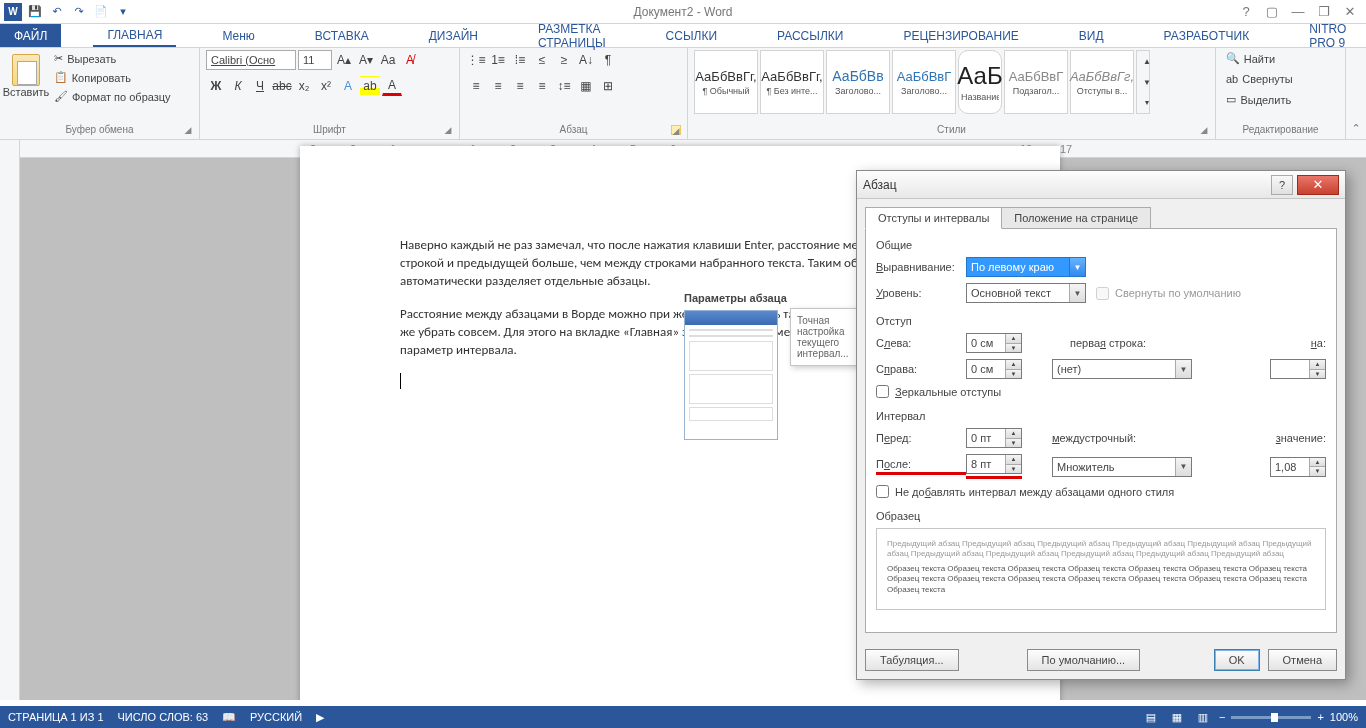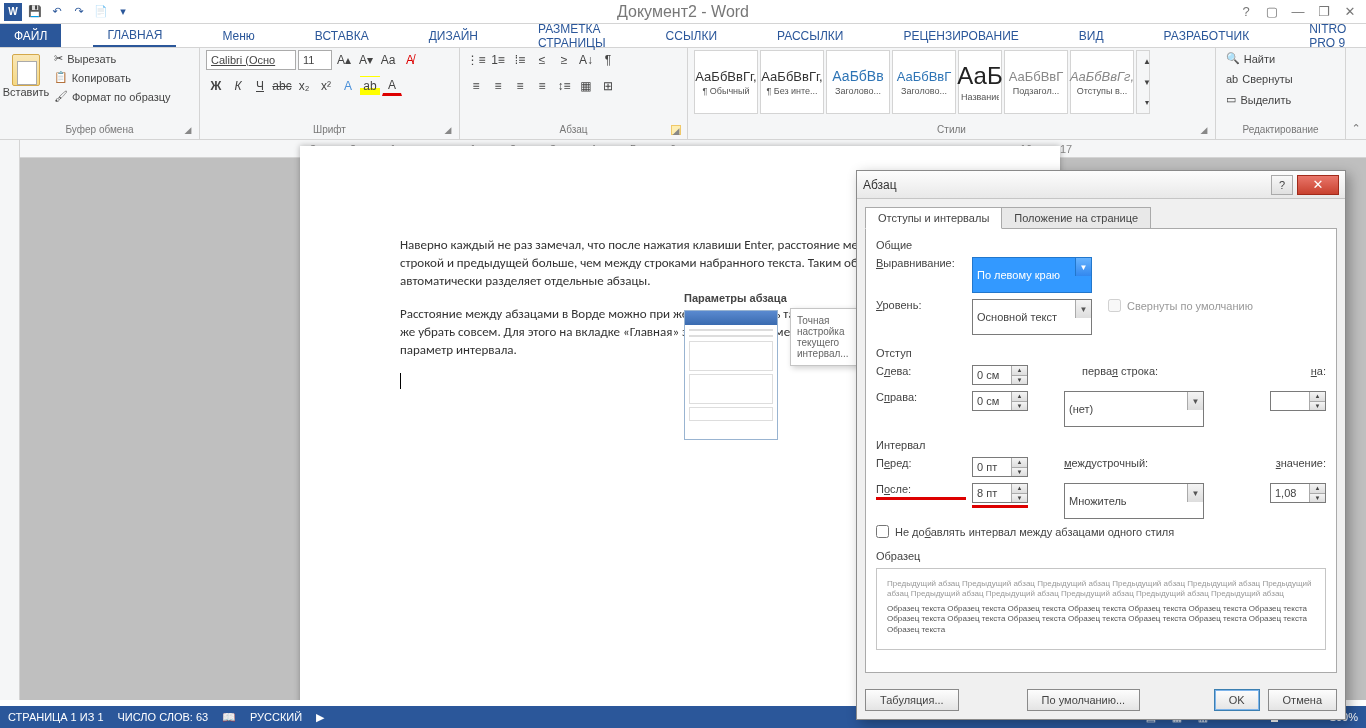--- a/index.html
+++ b/index.html
@@ -2,21 +2,21 @@
 <html><head>
 <meta charset="utf-8">
 <style>
 * { margin: 0; padding: 0; box-sizing: border-box; font-family: "Segoe UI", Tahoma, sans-serif; }
 body { background: #fff; font-size: 11px; color: #444; overflow: hidden; width: 1366px; height: 728px; position: relative; }
 
 
 .titlebar { height: 24px; background: #fff; display: flex; align-items: center; border-bottom: 1px solid #d4d4d4; }
 .qat { display: flex; align-items: center; gap: 4px; padding-left: 4px; }
 .qat-btn { width: 18px; height: 18px; display: flex; align-items: center; justify-content: center; color: #2b579a; cursor: pointer; }
-.title-text { flex: 1; text-align: center; font-size: 16px; color: #777; }
+.title-text { flex: 1; text-align: center; font-size: 12px; color: #777; }
 .win-controls { display: flex; gap: 2px; padding-right: 4px; }
 .win-btn { width: 24px; height: 20px; display: flex; align-items: center; justify-content: center; color: #777; cursor: pointer; font-size: 13px; }
 
 
 .tabs { height: 24px; background: #fff; display: flex; align-items: stretch; border-bottom: 1px solid #d4d4d4; gap: 32px; }
 .tab { padding: 0 14px; display: flex; align-items: center; font-size: 12px; color: #2b579a; cursor: pointer; text-transform: uppercase; }
 .tab.file { background: #2b579a; color: #fff; }
 .tab.active { border-bottom: 2px solid #2b579a; color: #2b579a; }
 .tab.login { margin-left: auto; text-transform: none; color: #777; }
 
@@ -30,21 +30,21 @@
 .paste-btn { display: flex; flex-direction: column; align-items: center; width: 40px; padding: 4px; }
 .paste-icon { width: 28px; height: 32px; background: linear-gradient(#f9e7b8,#f5d884); border: 1px solid #d4a84a; border-radius: 2px; position: relative; }
 .paste-icon::before { content: ""; position: absolute; top: 6px; left: 4px; width: 18px; height: 22px; background: #fff; border: 1px solid #aaa; }
 .font-row { display: flex; gap: 2px; align-items: center; }
 .font-combo { height: 20px; border: 1px solid #ababab; background: #fff; display: flex; align-items: center; padding: 0 4px; font-size: 11px; }
 .font-combo.name { width: 90px; text-decoration: underline; }
 .font-combo.size { width: 34px; }
 .fbtn { width: 20px; height: 20px; border: 1px solid transparent; display: flex; align-items: center; justify-content: center; cursor: pointer; font-size: 12px; }
 .style-gallery { display: flex; gap: 2px; height: 64px; }
 .style-item { width: 64px; border: 1px solid #d4d4d4; background: #fff; display: flex; flex-direction: column; align-items: center; justify-content: center; cursor: pointer; padding: 2px; }
-.style-item.big { width: 44px; }
+.style-item.big { width: 44px; border-radius: 10px; }
 .style-sample { font-size: 13px; color: #333; }
 .style-sample.blue { color: #2e74b5; }
 .style-sample.h1 { font-size: 14px; }
 .style-sample.title { font-size: 24px; color: #222; }
 .style-name { font-size: 9px; color: #555; margin-top: 2px; text-align: center; overflow: hidden; white-space: nowrap; width: 100%; }
 
 
 .workspace { position: relative; height: 560px; background: #e6e6e6; display: flex; }
 .vruler { width: 20px; background: #f5f6f7; border-right: 1px solid #d4d4d4; }
 .hruler { height: 18px; background: #f5f6f7; border-bottom: 1px solid #d4d4d4; position: relative; overflow: hidden; }
@@ -68,24 +68,24 @@
 .dlg-title { height: 28px; background: linear-gradient(#fdfdfd,#e8e8e8); border-bottom: 1px solid #c5c5c5; display: flex; align-items: center; padding: 0 6px; }
 .dlg-title-text { flex: 1; font-size: 12px; color: #333; }
 .dlg-help { width: 22px; height: 20px; background: linear-gradient(#f8f8f8,#e0e0e0); border: 1px solid #aaa; display: flex; align-items: center; justify-content: center; margin-right: 4px; cursor: pointer; }
 .dlg-close { width: 42px; height: 20px; background: linear-gradient(#e9766a,#c8412f); border: 1px solid #a02a1a; color: #fff; display: flex; align-items: center; justify-content: center; cursor: pointer; font-size: 13px; }
 .dlg-tabs { display: flex; padding: 8px 8px 0; }
 .dlg-tab { padding: 4px 12px; border: 1px solid #aaa; background: #e8e8e8; font-size: 11px; cursor: pointer; margin-right: -1px; }
 .dlg-tab.active { background: #fff; border-bottom-color: #fff; position: relative; z-index: 1; }
 .dlg-body { background: #fff; border: 1px solid #aaa; margin: -1px 8px 8px; padding: 10px; }
 .dlg-section { margin-bottom: 12px; }
 .dlg-section-label { font-size: 11px; color: #444; margin-bottom: 6px; }
-.dlg-row { display: flex; align-items: flex-start; margin-bottom: 6px; gap: 6px; }
+.dlg-row { display: flex; align-items: center; margin-bottom: 6px; }
 .dlg-label { width: 90px; font-size: 11px; }
 .dlg-label2 { width: 100px; font-size: 11px; }
-.dlg-combo { border: 1px solid #7a7a7a; background: #fff; height: 36px; display: flex; align-items: center; padding: 0 4px; position: relative; }
+.dlg-combo { border: 1px solid #7a7a7a; background: #fff; height: 20px; display: flex; align-items: center; padding: 0 4px; position: relative; }
 .dlg-combo.sel { background: #3399ff; color: #fff; border-color: #2277cc; }
 .dlg-combo .dd { position: absolute; right: 0; top: 0; width: 16px; height: 18px; background: linear-gradient(#f4f4f4,#ddd); border-left: 1px solid #aaa; display: flex; align-items: center; justify-content: center; font-size: 8px; color: #555; }
 .dlg-combo.sel .dd { background: linear-gradient(#66b3ff,#3388ee); border-left-color: #2277cc; color: #fff; }
 .dlg-spin { border: 1px solid #7a7a7a; background: #fff; height: 20px; width: 56px; display: flex; align-items: center; padding: 0 4px; position: relative; }
 .dlg-spin .sp { position: absolute; right: 0; top: 0; width: 16px; height: 18px; display: flex; flex-direction: column; }
 .dlg-spin .sp div { flex: 1; background: linear-gradient(#f4f4f4,#ddd); border-left: 1px solid #aaa; font-size: 6px; display: flex; align-items: center; justify-content: center; }
 .dlg-spin .sp div:first-child { border-bottom: 1px solid #aaa; }
 .dlg-check { display: flex; align-items: center; gap: 6px; }
 .dlg-check input { width: 13px; height: 13px; }
 .redline { border-bottom: 3px solid #d00; padding-bottom: 2px; display: inline-block; }
@@ -393,20 +393,24 @@
             <span class="dd">▼</span>
           </div>
         <div class="dlg-spin" style="margin-left:auto">
             <span></span>
             <span class="sp">
               <div>▲</div>
               <div>▼</div>
             </span>
           </div>
       </div>
+      <label class="dlg-check">
+          <input type="checkbox" style="">
+          <span><span class="u">З</span>еркальные отступы</span>
+        </label>
     </div>
 
     <div class="dlg-section">
       <div class="dlg-section-label">Интервал</div>
       <div class="dlg-row">
         <span class="dlg-label">П<span class="u">е</span>ред:</span>
         <div class="dlg-spin">
             <span>0 пт</span>
             <span class="sp">
               <div>▲</div>

